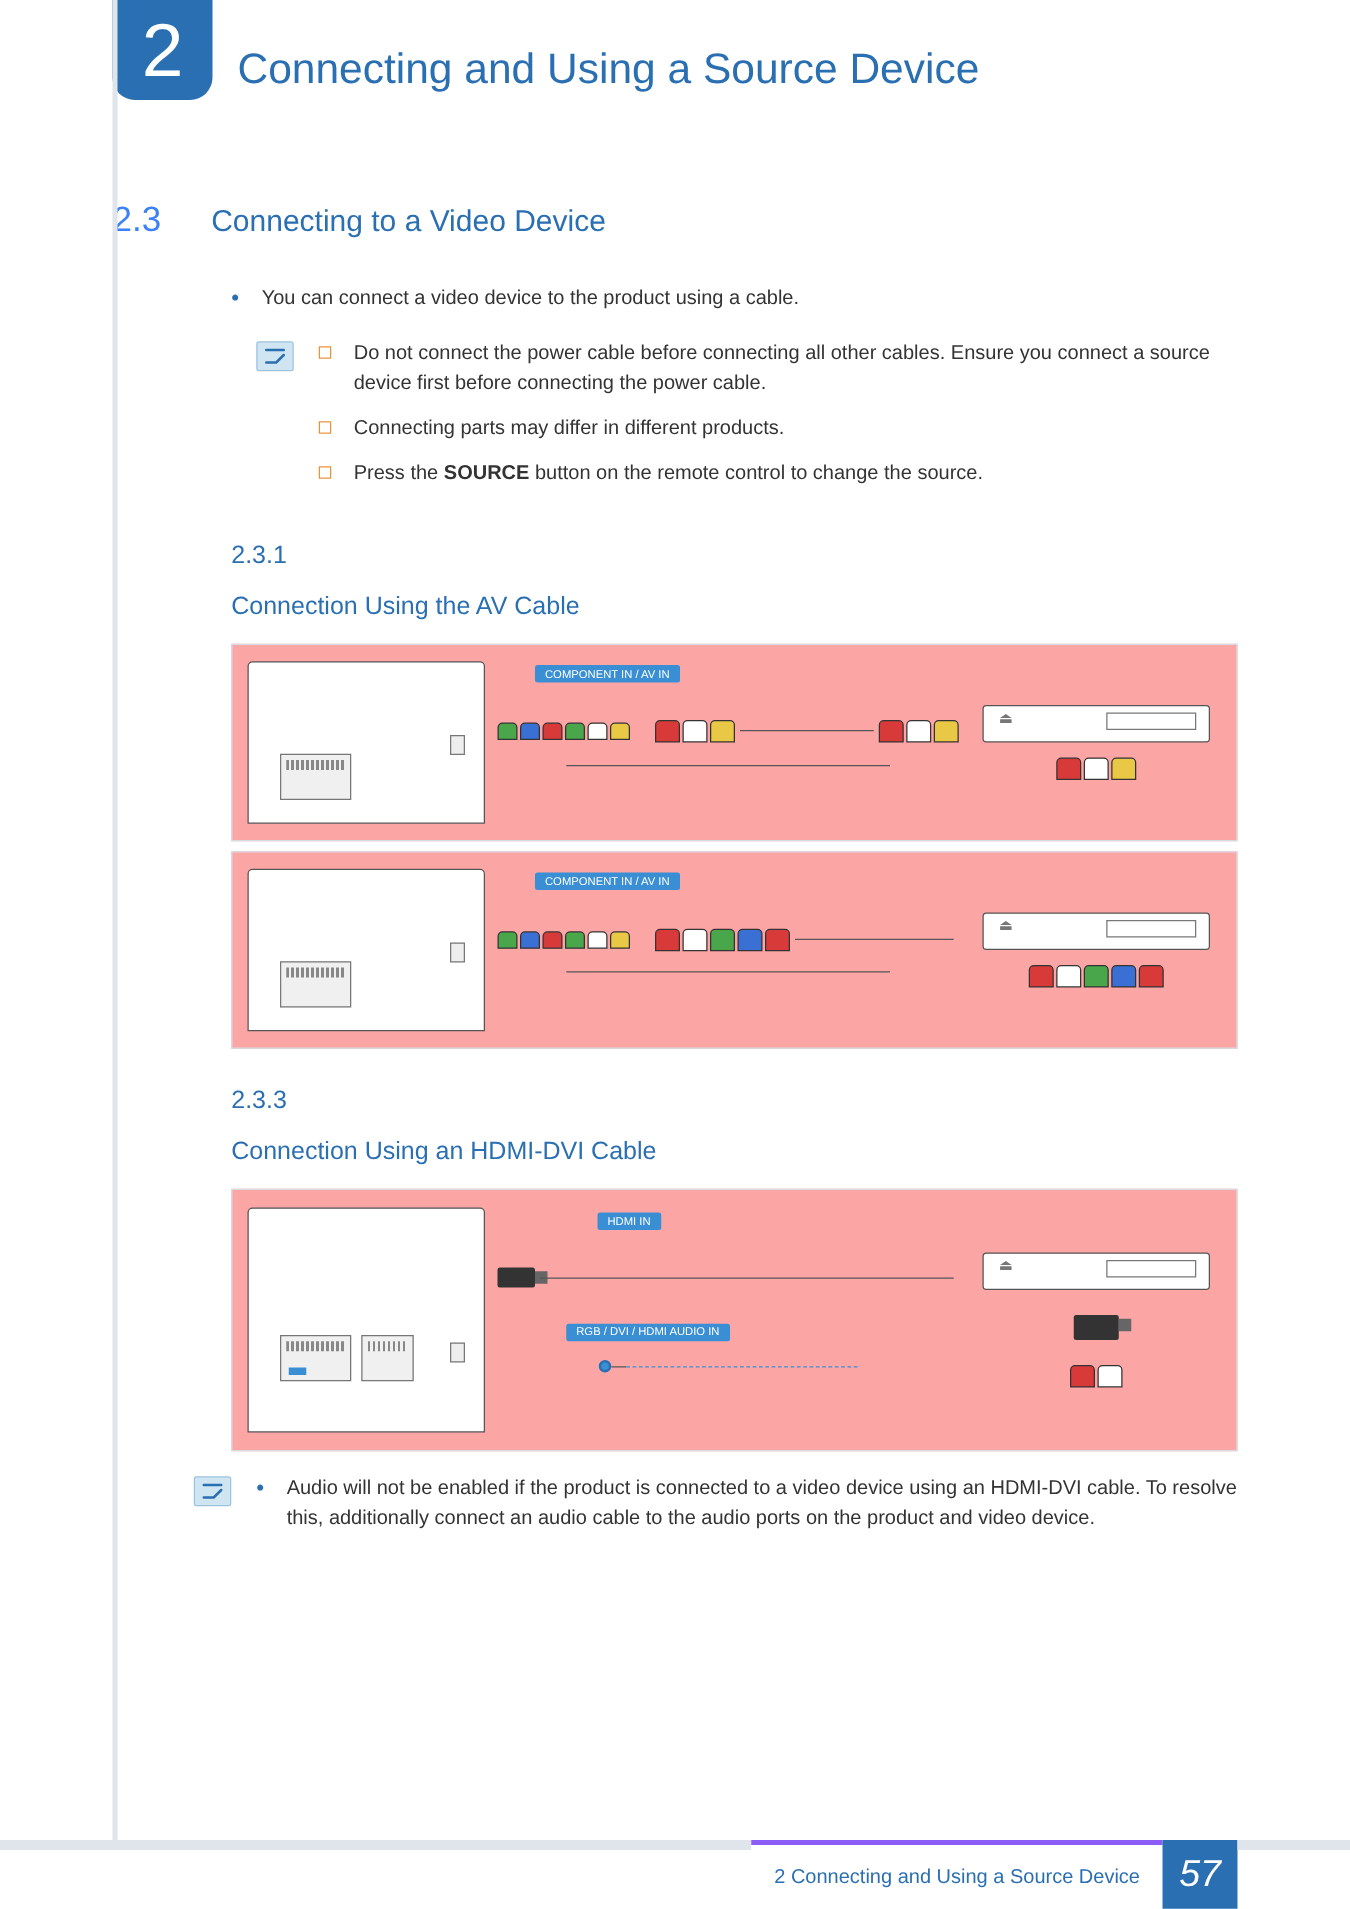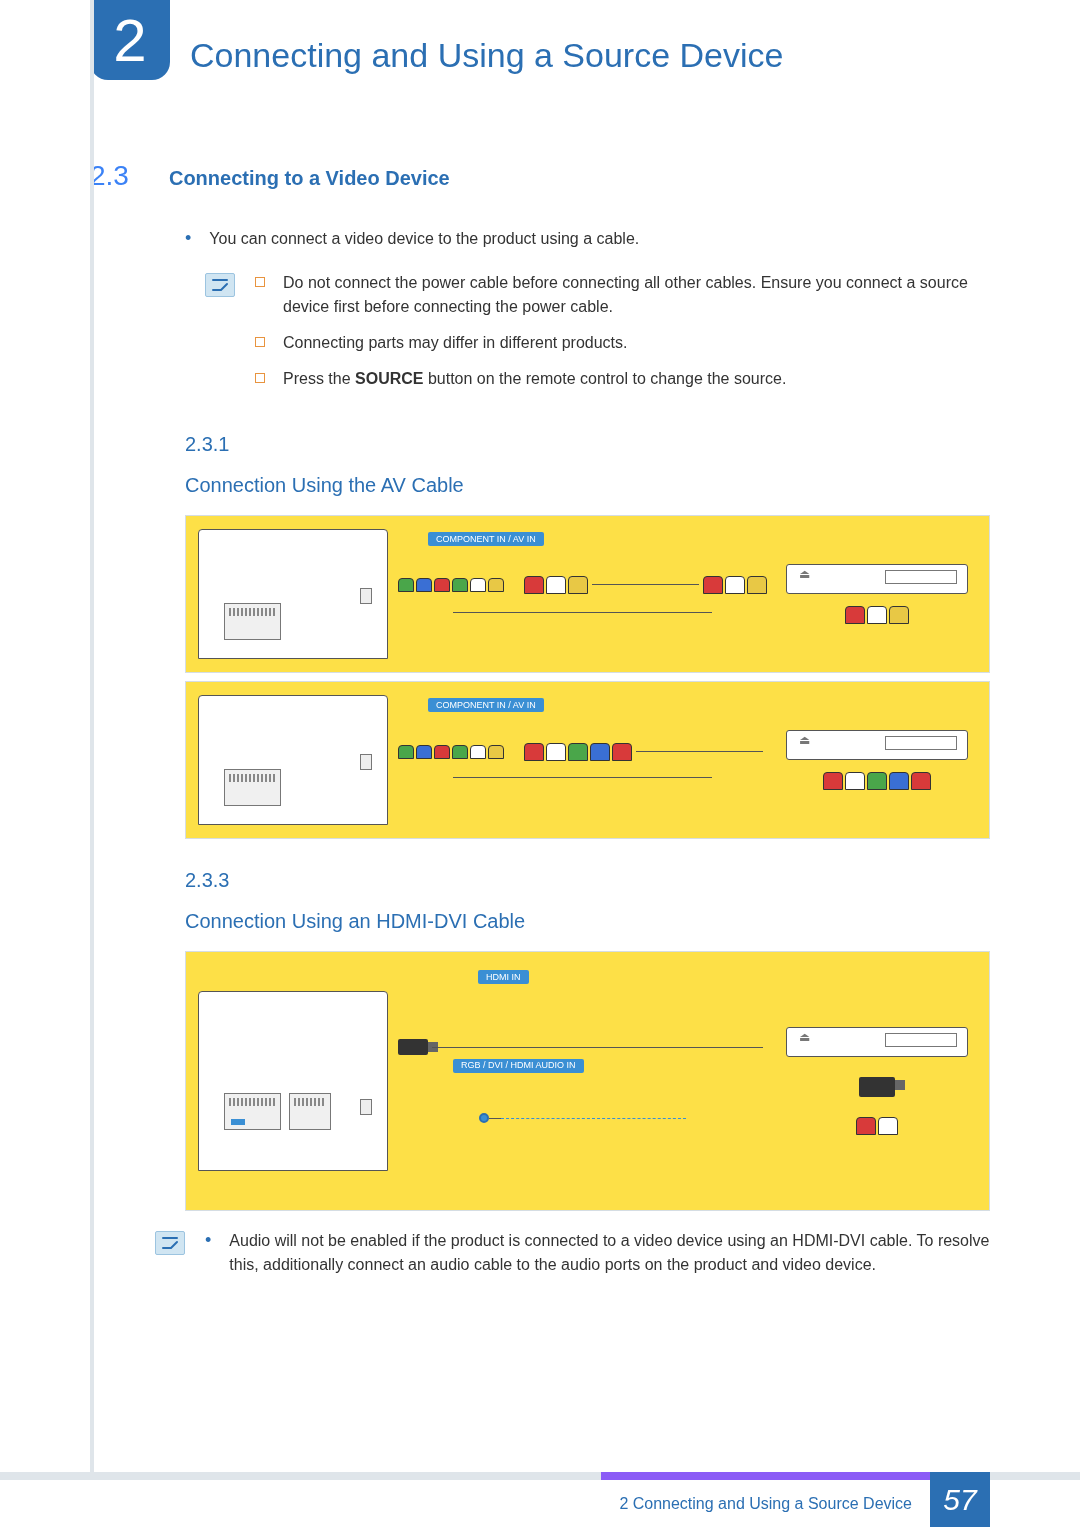--- a/index.html
+++ b/index.html
@@ -49,22 +49,22 @@
     gap: 40px;
     margin-bottom: 35px;
   }
   .section-num {
     color: #3b82f6;
     font-size: 28px;
     font-weight: 400;
   }
   .section-title {
     color: #2b6fb3;
-    font-size: 20px;
-    font-weight: 700;
+    font-size: 24px;
+    font-weight: 400;
     text-align: right;
   }
   .content {
     margin-left: 95px;
   }
   .bullet-item {
     display: flex;
     gap: 18px;
     font-size: 16px;
     color: #333;
@@ -119,31 +119,31 @@
     gap: 18px;
     margin: 30px 0 18px 0;
     color: #2b6fb3;
     font-size: 20px;
     font-weight: 400;
     flex-direction: column;
   }
   .diagram-box {
     border: 1px solid #d5dde3;
     padding: 12px;
-    background: #fde047;
+    background: #fca5a5;
     margin-bottom: 8px;
     height: 158px;
     box-sizing: border-box;
     position: relative;
     display: flex;
     align-items: center;
     justify-content: space-between;
     gap: 10px;
   }
-  .diagram-box.tall { height: 260px; }
+  .diagram-box.tall { height: 210px; }
   .tv-shape {
     width: 190px;
     height: 130px;
     position: relative;
   }
   .tv-shape.tall { height: 180px; }
   .tv-body {
     width: 100%;
     height: 100%;
     border: 1.5px solid #555;
@@ -280,21 +280,21 @@
     display: flex;
     align-items: stretch;
   }
   .footer-spacer { flex:1; border-top: 8px solid #dfe5ea; }
   .footer-text {
     display:flex;
     align-items:center;
     padding: 0 18px;
     color:#2b6fb3;
     font-size:16px;
-    border-top: 8px solid #8b5cf6;
+    border-top: 4px solid #8b5cf6;
   }
   .footer-pagenum {
     width: 60px;
     background: #2b6fb3;
     color: #fff;
     font-size: 30px;
     font-style: italic;
     display:flex;
     align-items:center;
     justify-content:center;

